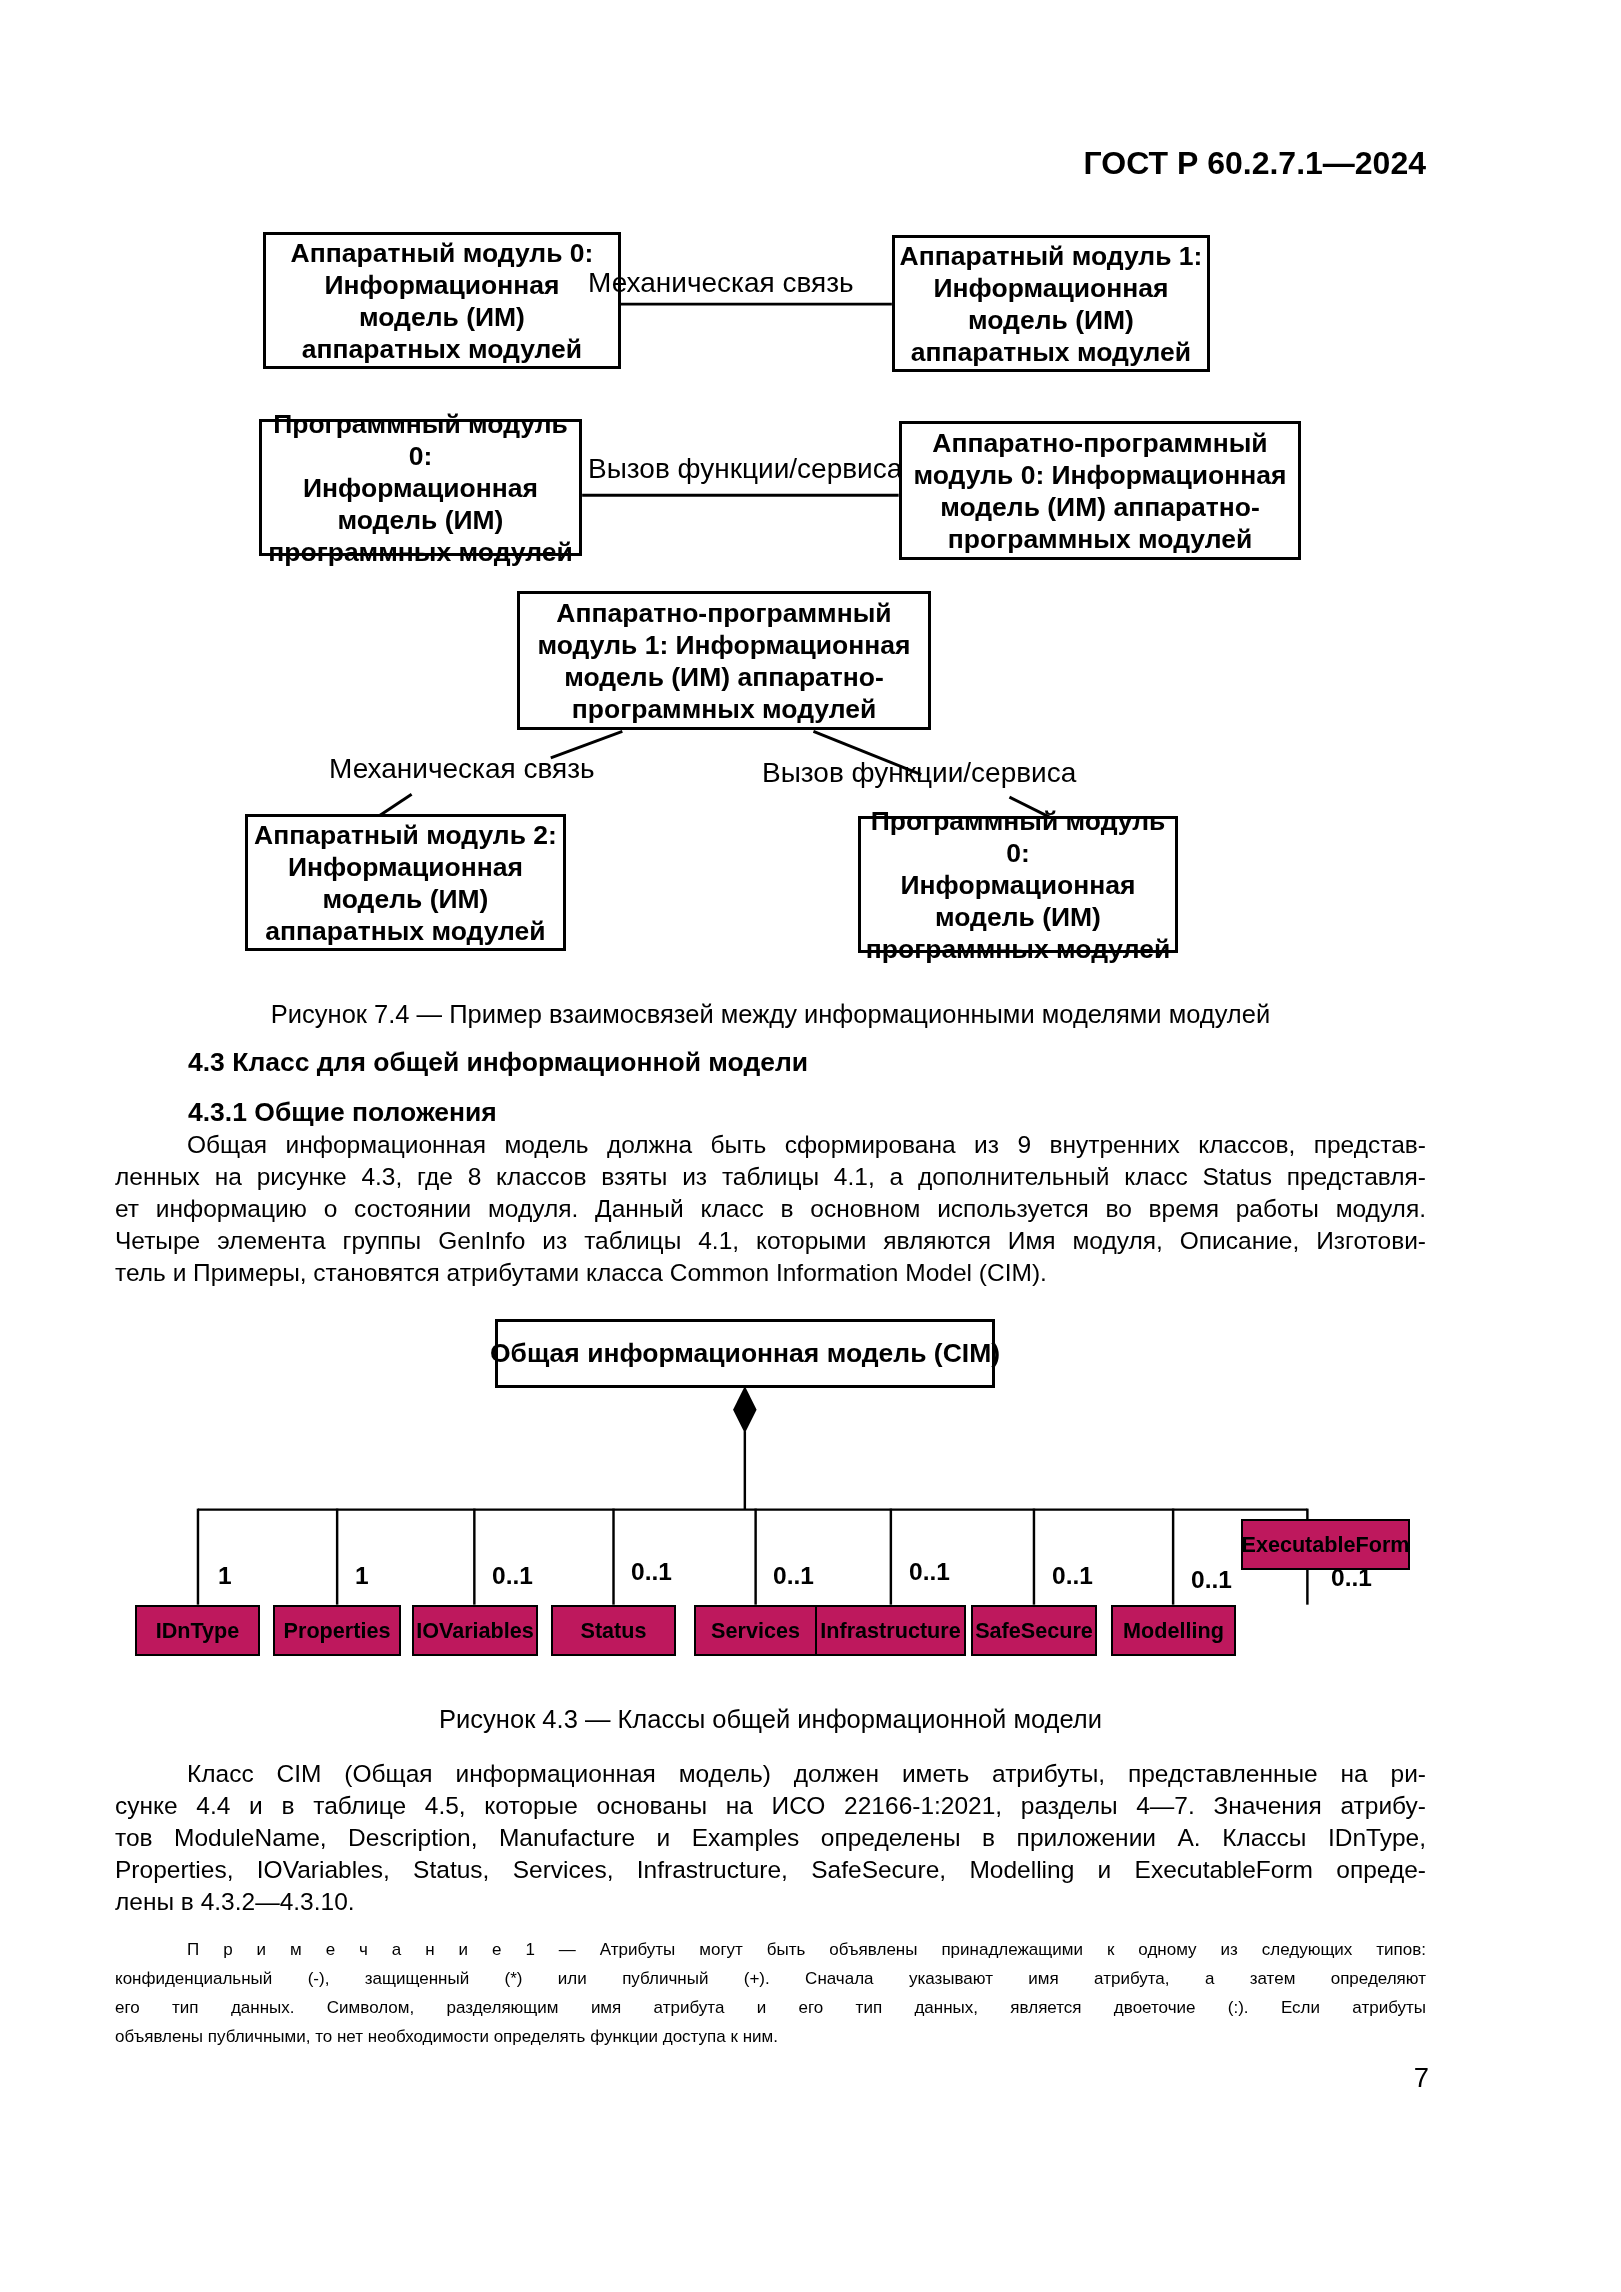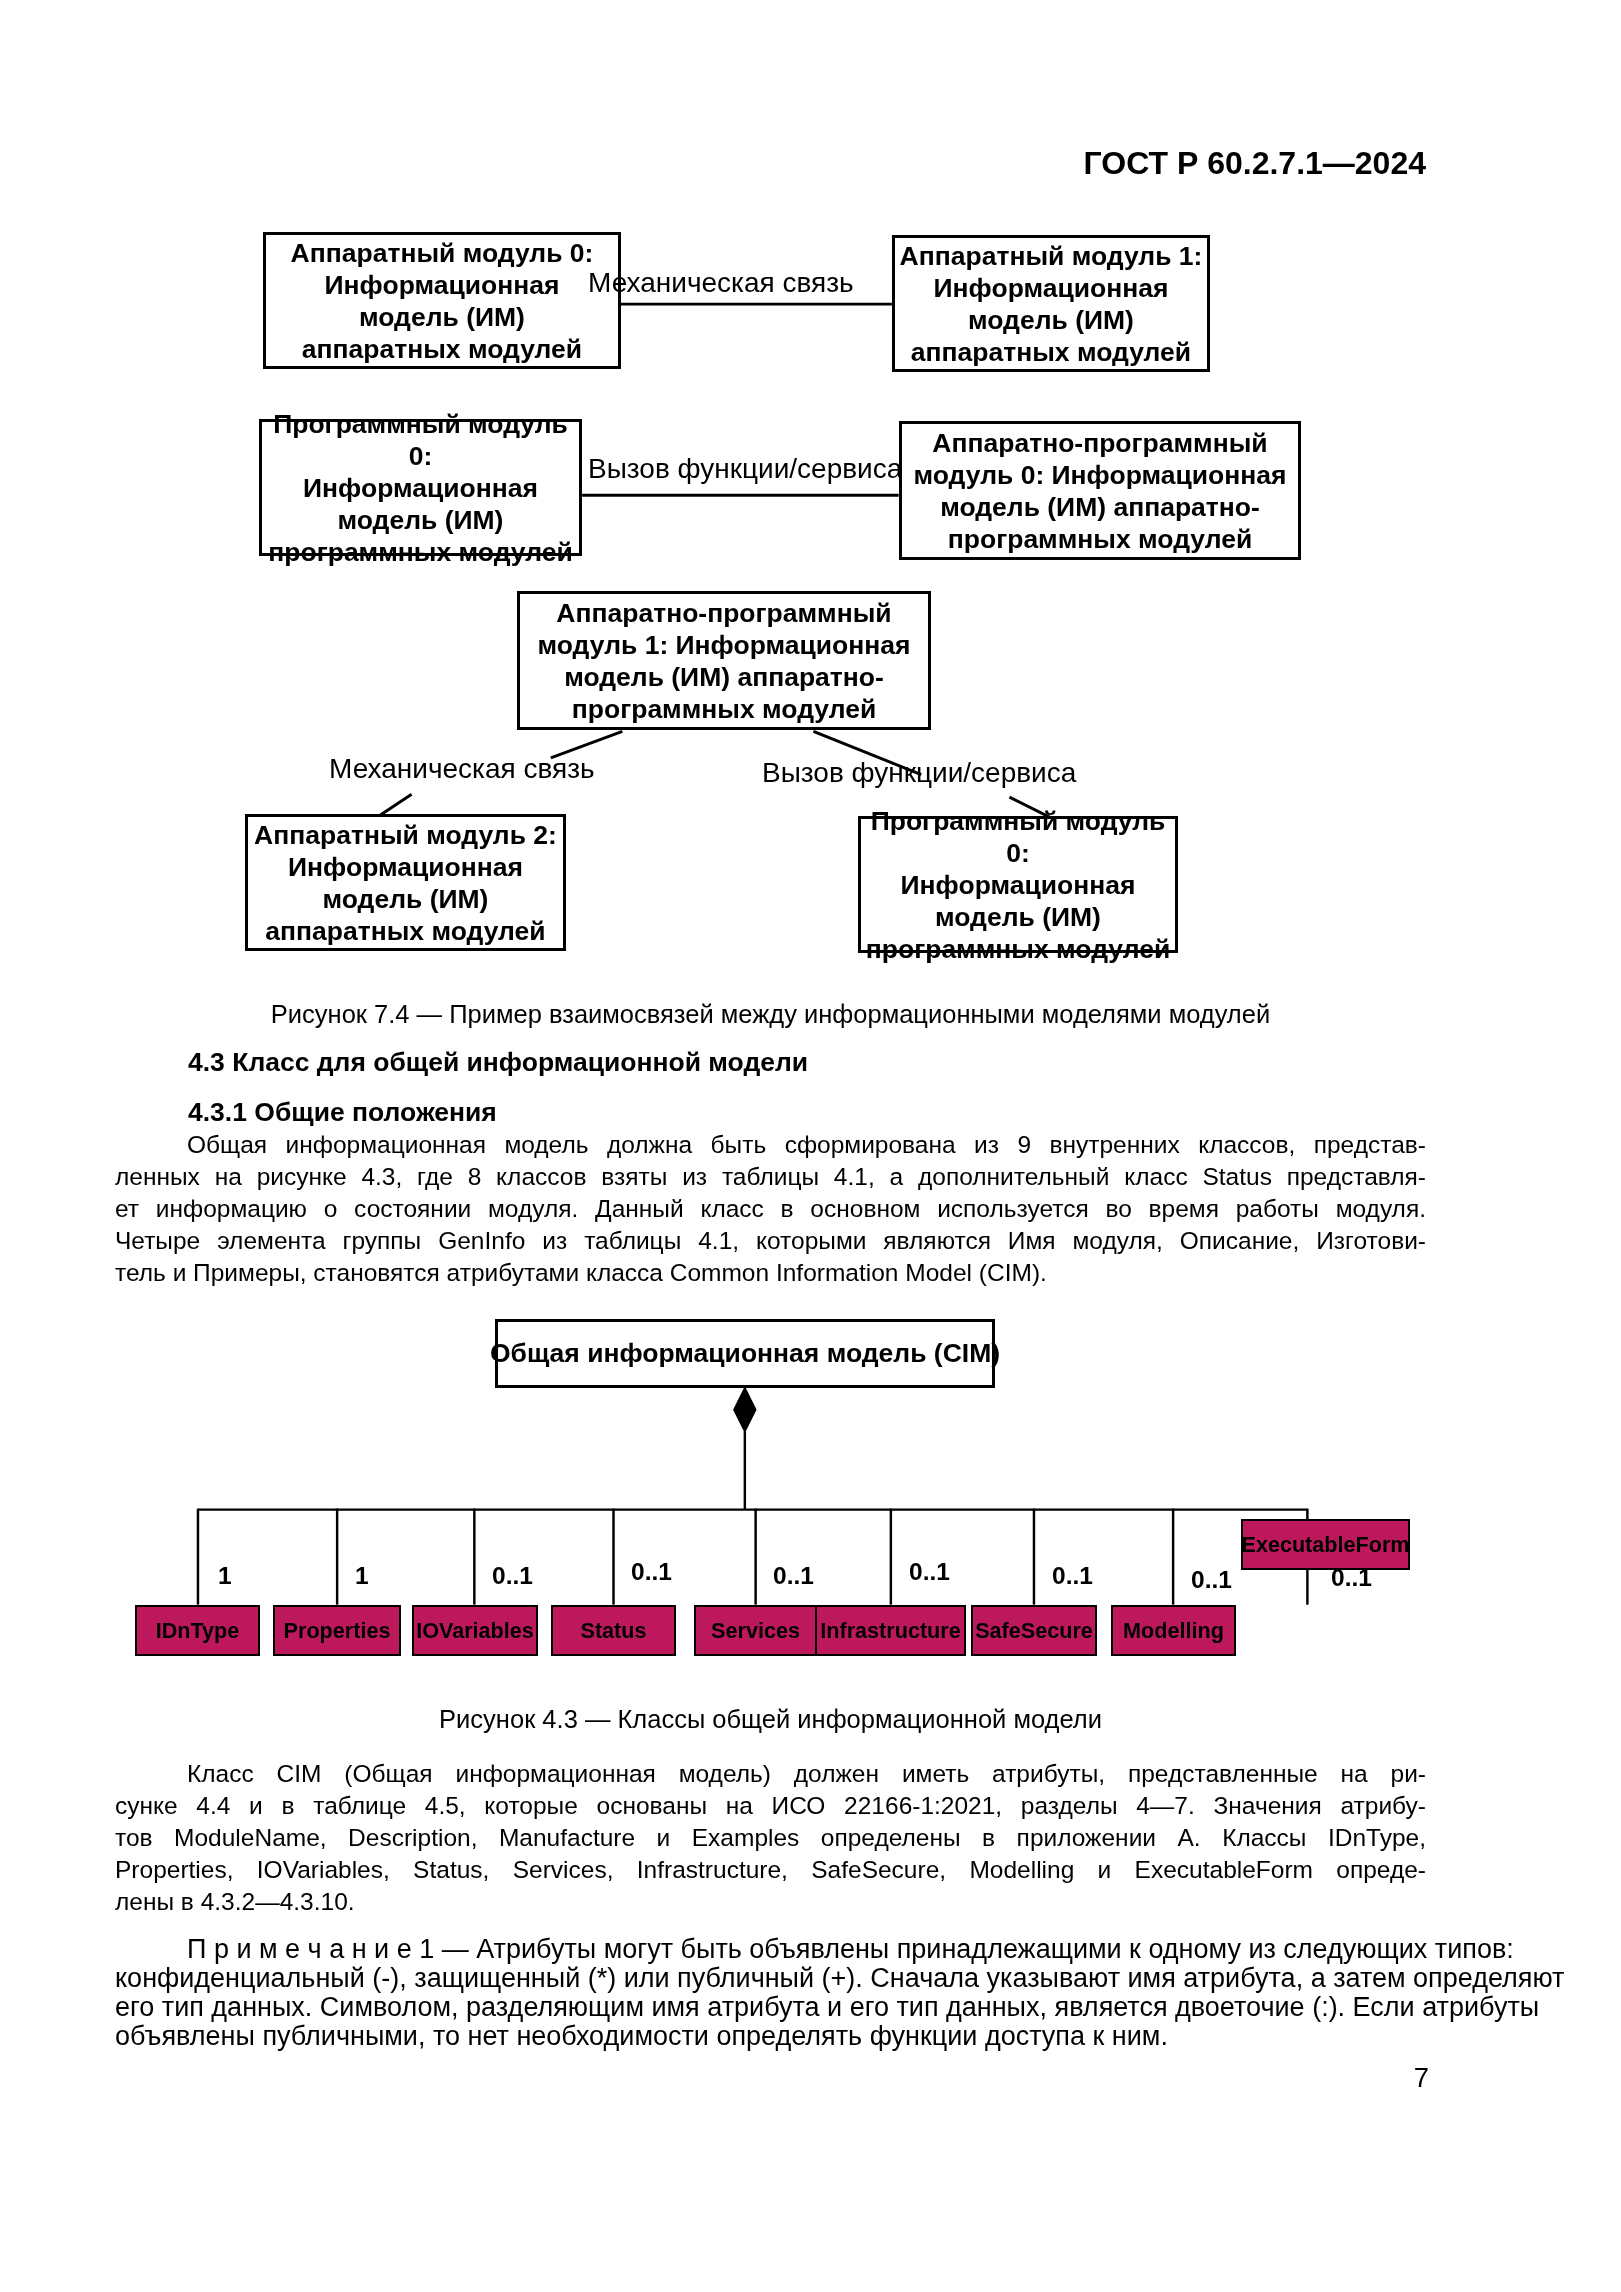--- a/index.html
+++ b/index.html
@@ -50,21 +50,21 @@
     text-align:center;font-size:25.5px;white-space:nowrap;
   }
   .h1s{
     position:absolute;left:188px;
     font-size:26.5px;font-weight:bold;white-space:nowrap;
   }
   .para{
     position:absolute;left:115px;width:1311px;
     font-size:24.5px;line-height:32px;
   }
-  .para.note{font-size:27px;line-height:29px;}
+  .para.note{font-size:17px;line-height:29px;}
   .pl{white-space:nowrap;}
   .pl.just{text-align:justify;text-align-last:justify;}
   .pl.ind{padding-left:72px;box-sizing:border-box;}
   .pgnum{
     position:absolute;right:192px;top:2062px;
     font-size:27.4px;
   }
 </style>
 </head>
 <body>

